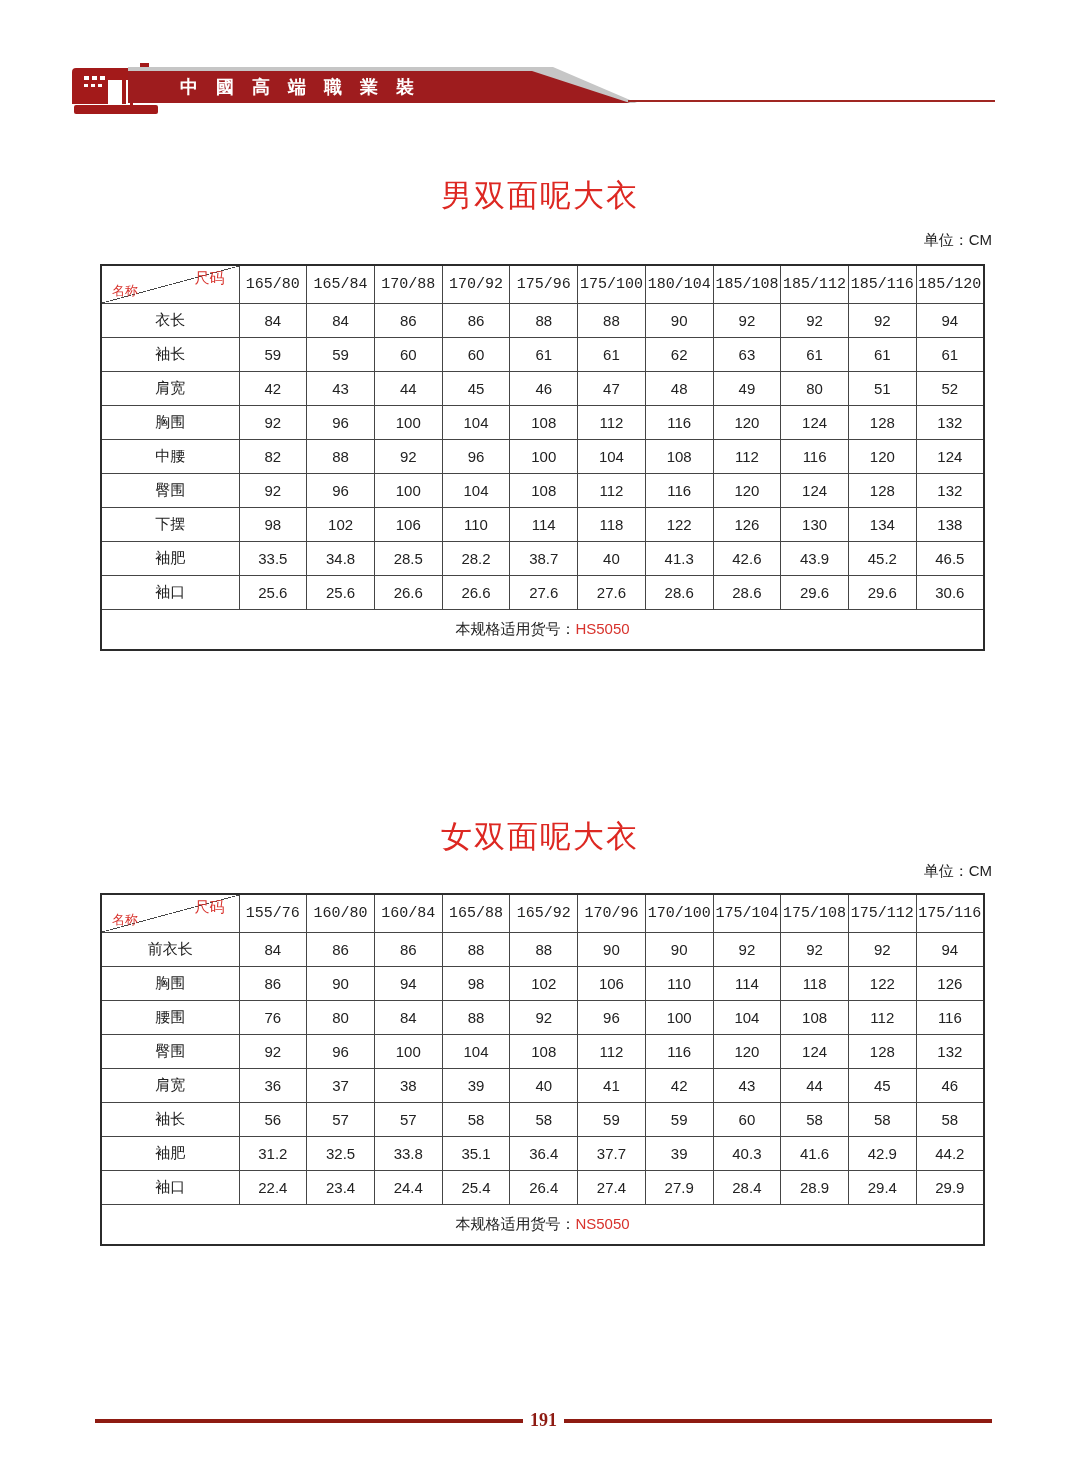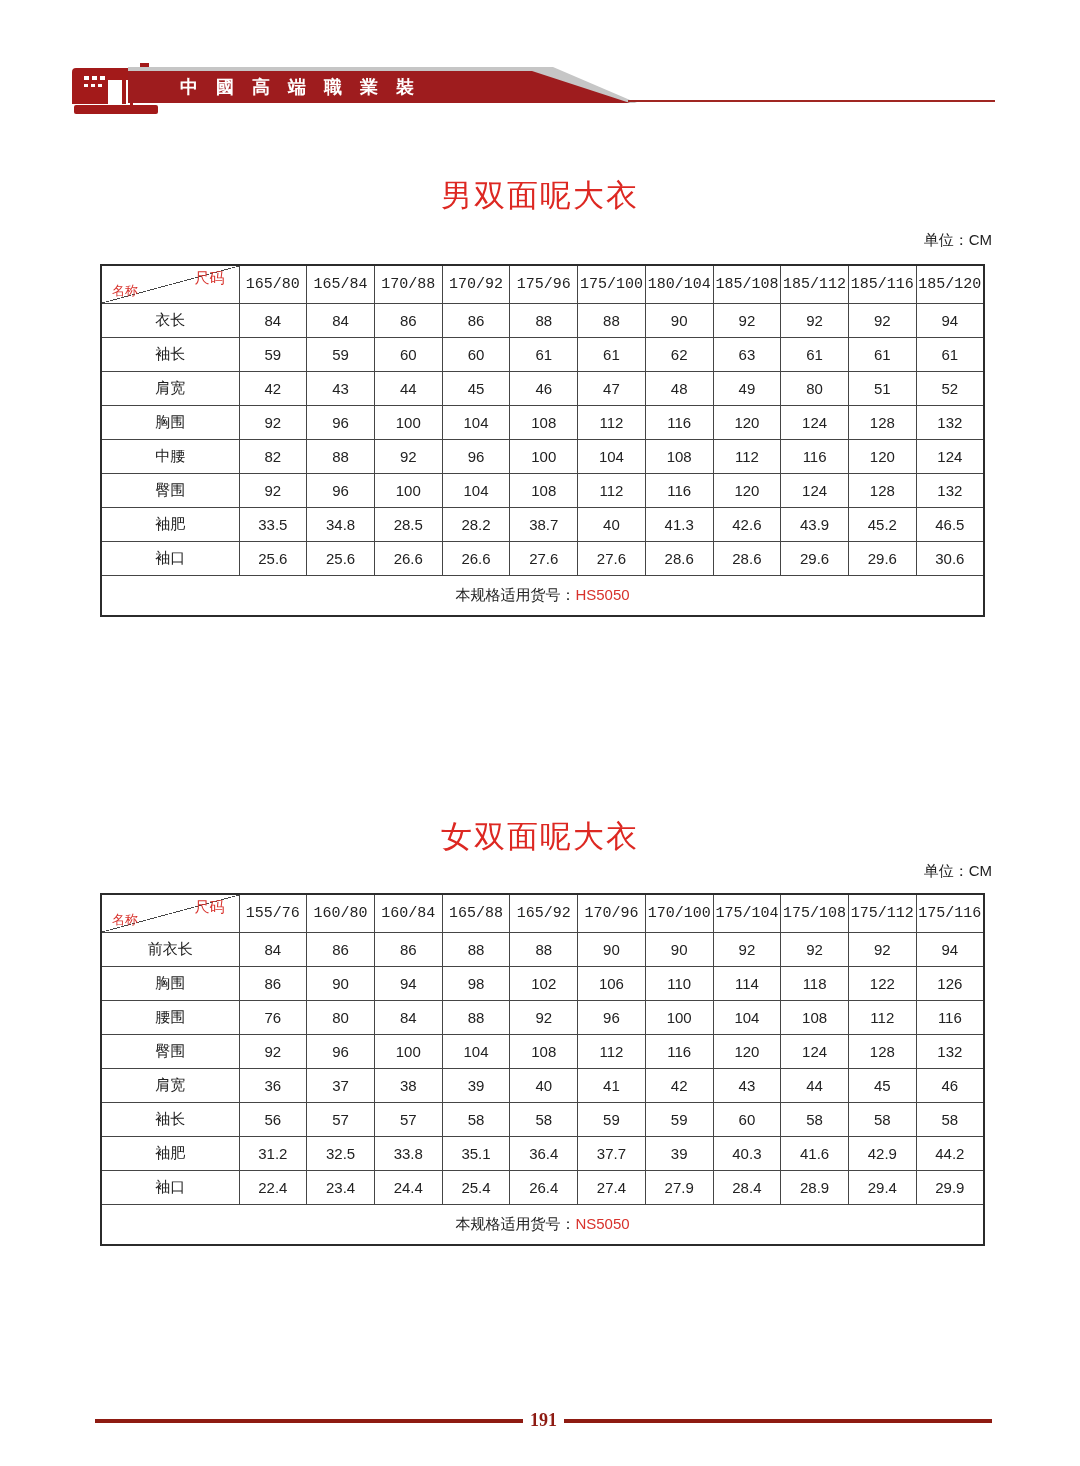--- a/index.html
+++ b/index.html
@@ -178,20 +178,34 @@
           <td>104</td>
           <td>108</td>
           <td>112</td>
           <td>116</td>
           <td>120</td>
           <td>124</td>
           <td>128</td>
           <td>132</td>
         </tr>
         <tr>
+          <th>下摆</th>
+          <td>98</td>
+          <td>102</td>
+          <td>106</td>
+          <td>110</td>
+          <td>114</td>
+          <td>118</td>
+          <td>122</td>
+          <td>126</td>
+          <td>130</td>
+          <td>134</td>
+          <td>138</td>
+        </tr>
+        <tr>
           <th>袖肥</th>
           <td>33.5</td>
           <td>34.8</td>
           <td>28.5</td>
           <td>28.2</td>
           <td>38.7</td>
           <td>40</td>
           <td>41.3</td>
           <td>42.6</td>
           <td>43.9</td>

